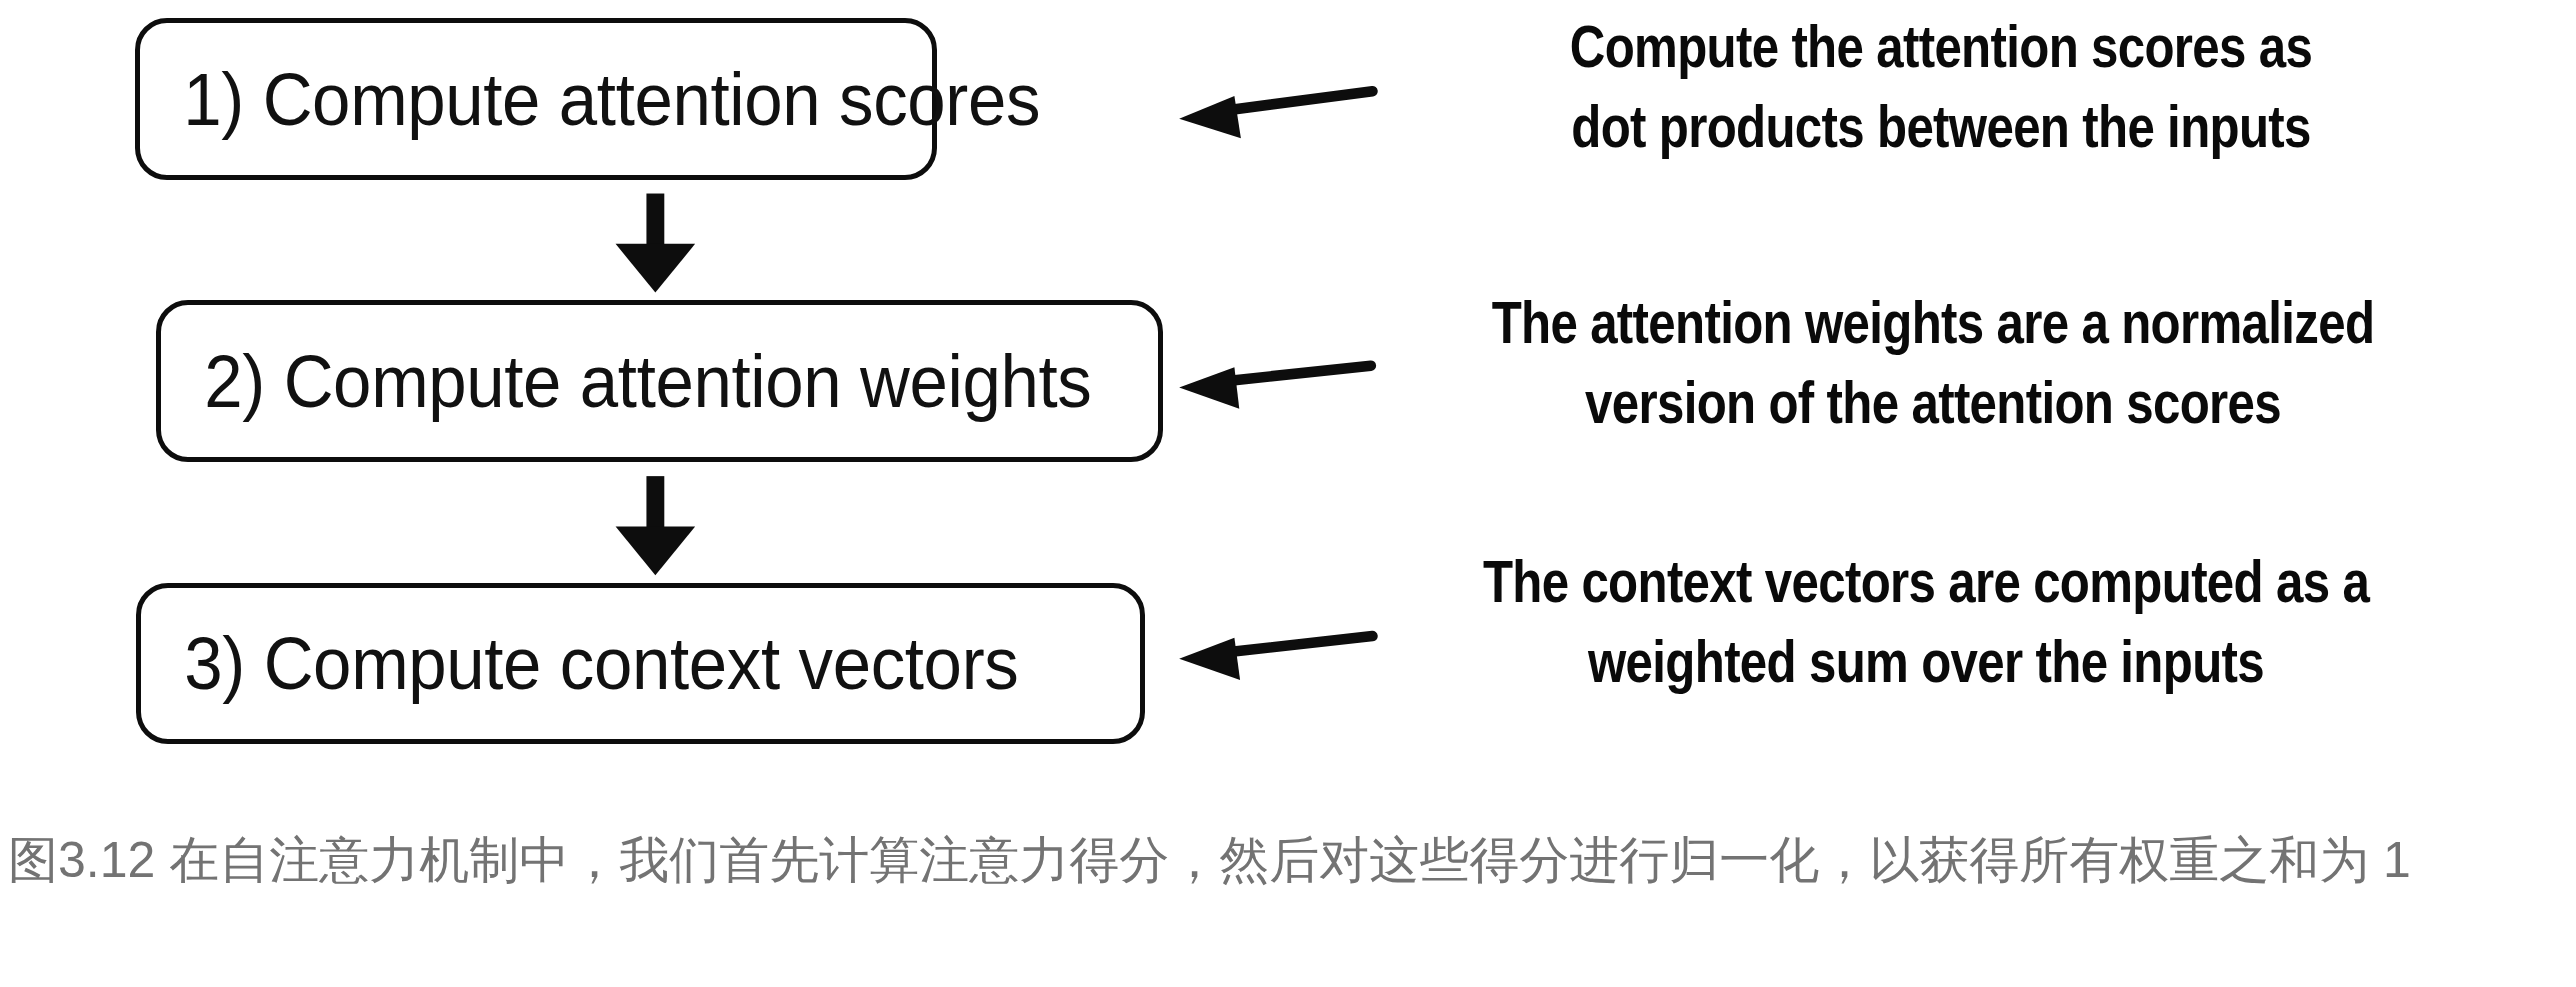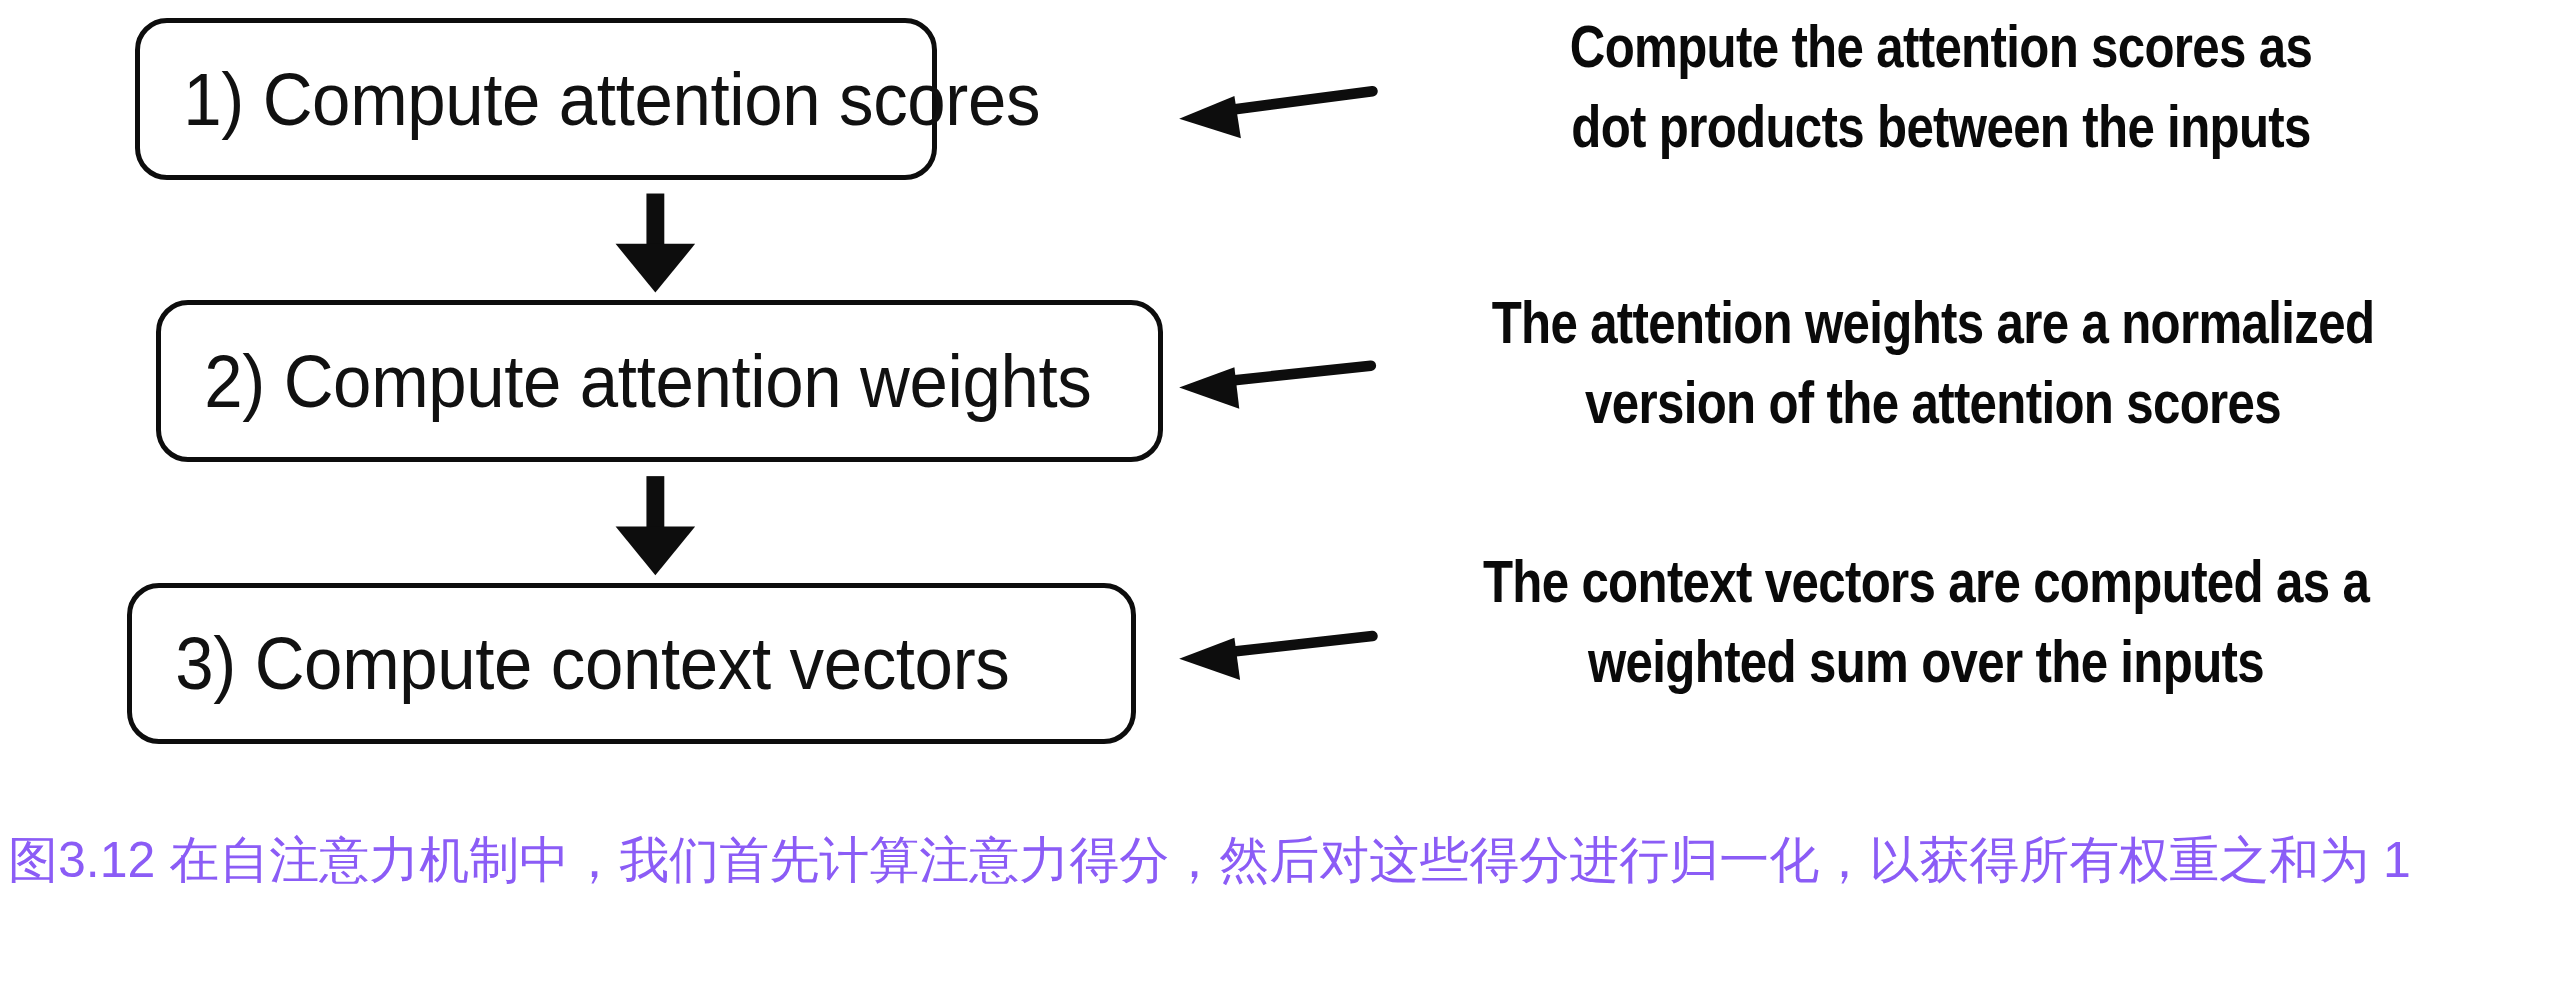--- a/index.html
+++ b/index.html
@@ -44,21 +44,21 @@
     color: #111111;
     letter-spacing: -0.4px;
     transform: scaleX(0.92);
     transform-origin: left center;
     padding-left: 47px;
     white-space: nowrap;
   }
 
   #box-1 { left: 135px; top: 18px;  width: 802px; height: 162px; }
   #box-2 { left: 136px; top: 300px; width: 1007px; height: 162px; margin-left: 20px; }
-  #box-3 { left: 127px; top: 583px; width: 1009px; height: 161px; }
+  #box-3 { left: 136px; top: 583px; width: 1009px; height: 161px; }
 
   
   #arrows {
     position: absolute;
     left: 0;
     top: 0;
     width: 2576px;
     height: 988px;
     pointer-events: none;
   }
@@ -81,21 +81,21 @@
   #annotation-1 { left: 1332px; top: 6.5px;   width: 1218px; }
   #annotation-2 { left: 1316px; top: 283px; width: 1234px; }
   #annotation-3 { left: 1309px; top: 542px; width: 1234px; }
 
   
   #caption {
     position: absolute;
     left: 8px;
     top: 827px;
     width: 2566px;
-    color: #8b5cf6;
+    color: #737373;
     font-family: "Liberation Sans", sans-serif;
     font-weight: 400;
     font-size: 50px;
     line-height: 67px;
     letter-spacing: 0px;
   }
   #caption .cap-line { display: block; white-space: nowrap; }
 </style>
 </head>
 <body>

